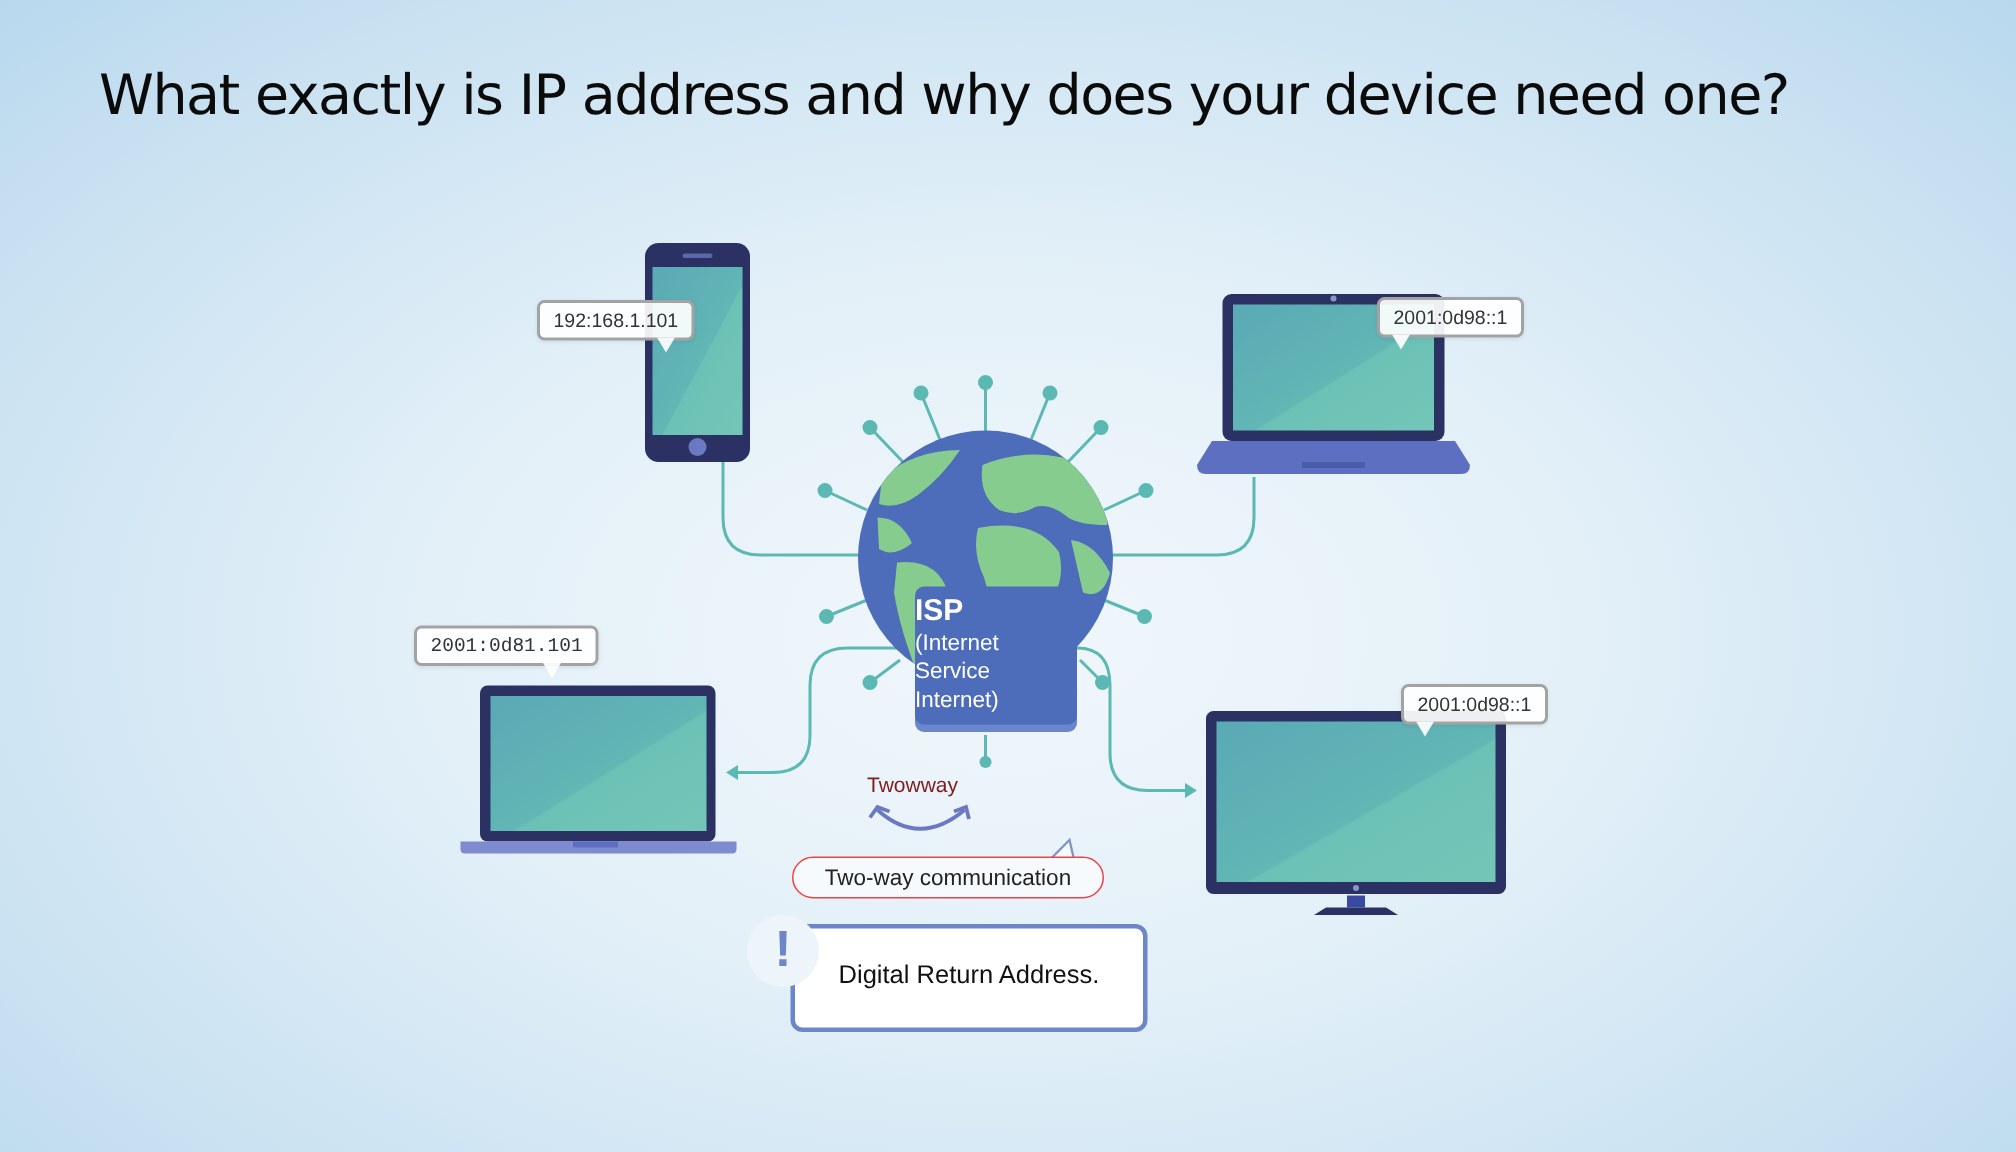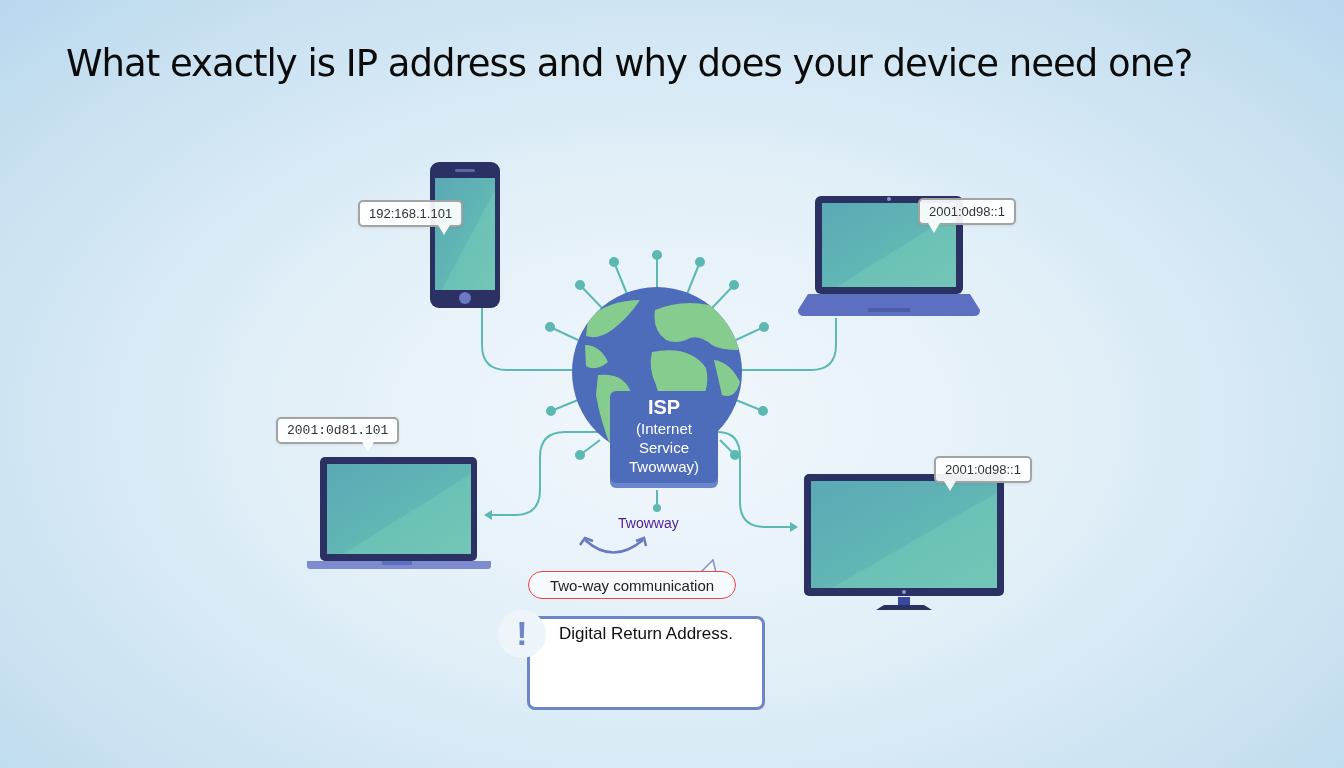--- a/index.html
+++ b/index.html
@@ -12,28 +12,28 @@
   .bubble{position:absolute;background:rgba(255,255,255,0.92);border:2px solid #a3a3a3;border-radius:5px;
     font-size:13px;color:#333;padding:4px 9px;white-space:nowrap;font-family:"Liberation Sans",sans-serif;
     box-shadow:0 1px 3px rgba(0,0,0,0.08);}
   .bubble::after{content:"";position:absolute;bottom:-10px;width:0;height:0;
     border-left:6px solid transparent;border-right:6px solid transparent;border-top:10px solid rgba(255,255,255,0.92);}
   .b1{left:358px;top:200px;} .b1::after{left:78px;}
   .b2{left:918px;top:198px;} .b2::after{left:8px;}
   .b3{left:276px;top:417px;font-family:Liberation Mono, monospace;} .b3::after{left:84px;}
   .b4{left:934px;top:456px;} .b4::after{left:8px;}
   .isp{position:absolute;left:610px;top:391px;width:108px;height:92px;background:#4d6cba;border-radius:6px;
-    color:#fff;text-align:center;font-family:"Liberation Sans",sans-serif;font-size:15px;line-height:19px;
+    color:#fff;text-align:left;font-family:"Liberation Sans",sans-serif;font-size:15px;line-height:19px;
     box-shadow:0 5px 0 #6a86cc;padding-top:4px;box-sizing:border-box;}
   .isp .big{font-size:20px;font-weight:bold;line-height:24px;}
-  .twoway-small{position:absolute;left:578px;top:515px;font-size:14px;color:#4c1d95;font-family:"Liberation Sans",sans-serif;margin-left:40px;}
+  .twoway-small{position:absolute;left:578px;top:515px;font-size:14px;color:#7f1d1d;font-family:"Liberation Sans",sans-serif;}
   .pill{position:absolute;left:528px;top:571px;width:208px;height:28px;border:1px solid #ef4444;border-radius:16px;
     background:#f6fafd;font-size:15px;color:#222;text-align:center;line-height:28px;font-family:"Liberation Sans",sans-serif;box-sizing:border-box;}
-  .note{position:absolute;left:527px;top:616px;width:238px;height:94px;border:3px solid #6c86c7;border-radius:8px;
-    background:#ffffff;box-sizing:border-box;text-align:center;font-size:17px;line-height:22px;color:#111;padding-top:4px;
+  .note{position:absolute;left:527px;top:616px;width:238px;height:72px;border:3px solid #6c86c7;border-radius:8px;
+    background:#ffffff;box-sizing:border-box;text-align:center;font-size:17px;line-height:22px;color:#111;padding-top:20px;
     font-family:"Liberation Sans",sans-serif;}
   .bang{position:absolute;left:498px;top:610px;width:48px;height:48px;border-radius:50%;background:#eef5fa;
     color:#6c86c7;font-size:34px;font-weight:bold;text-align:center;line-height:46px;font-family:"Liberation Sans",sans-serif;}
 </style>
 </head>
 <body>
 
 <div class="title">What exactly is IP address and why does your device need one?</div>
 
 <svg class="diagram" width="1344" height="768" viewBox="0 0 1344 768">
@@ -140,21 +140,21 @@
 
 <div class="bubble b1">192:168.1.101</div>
 <div class="bubble b2">2001:0d98::1</div>
 <div class="bubble b3">2001:0d81.101</div>
 <div class="bubble b4">2001:0d98::1</div>
 
 <div class="isp">
   <div class="big">ISP</div>
   <div>(Internet</div>
   <div>Service</div>
-  <div>Twowway)</div>
+  <div>Internet)</div>
 </div>
 
 <div class="twoway-small">Twowway</div>
 <div class="pill">Two-way communication</div>
 
 <div class="note">
   <div>Digital Return Address.</div>
 </div>
 <div class="bang">!</div>
 

